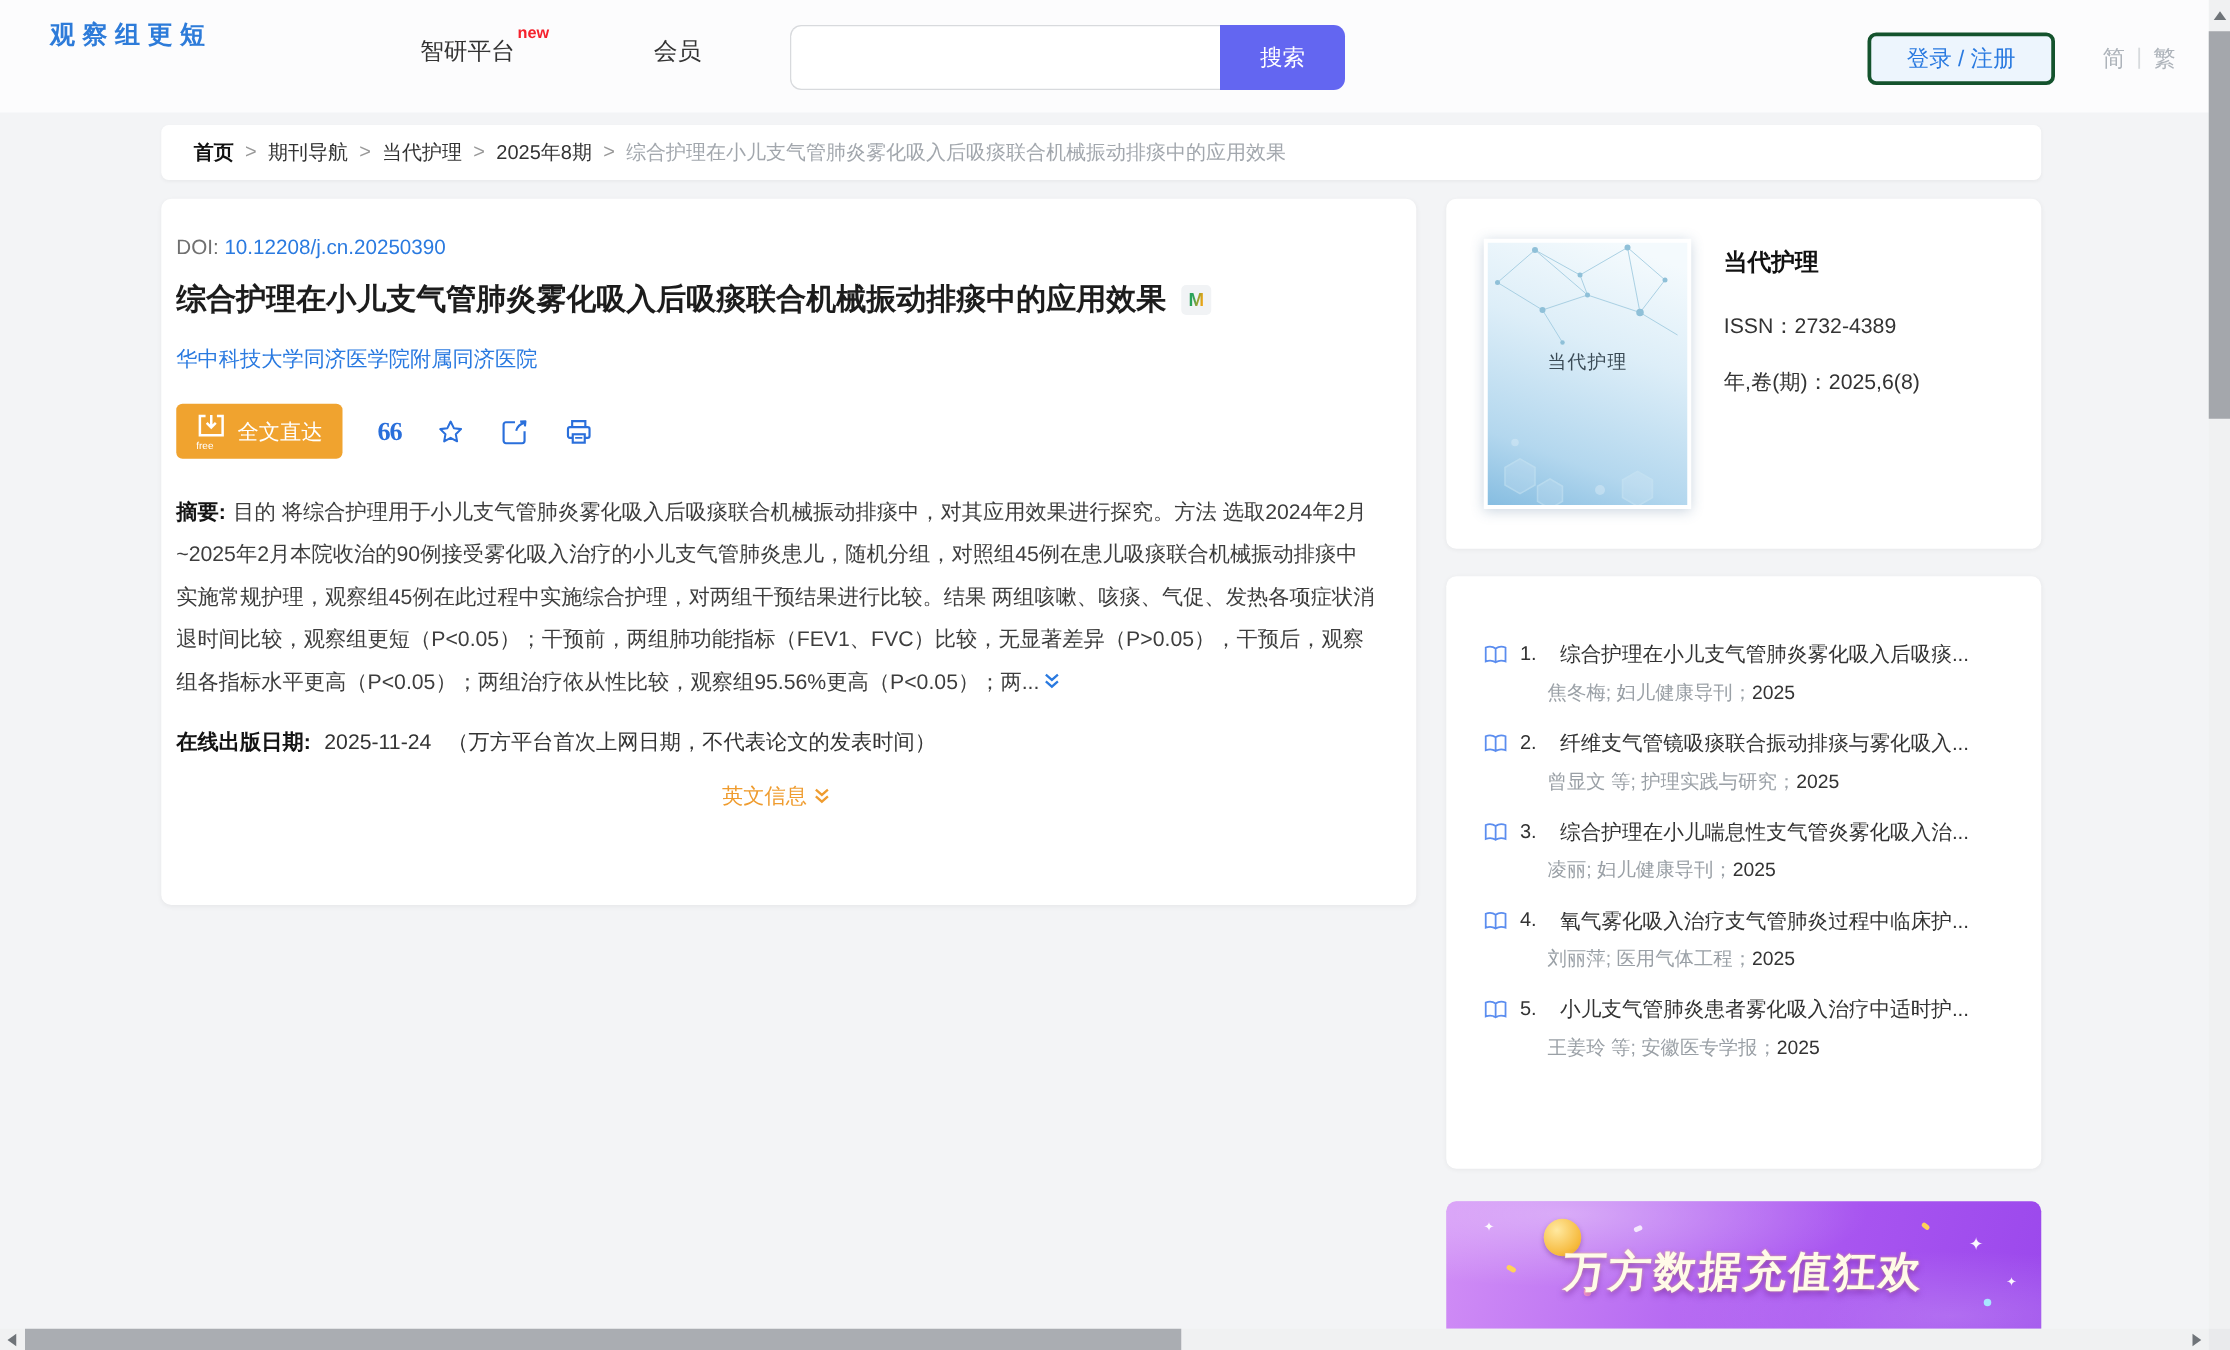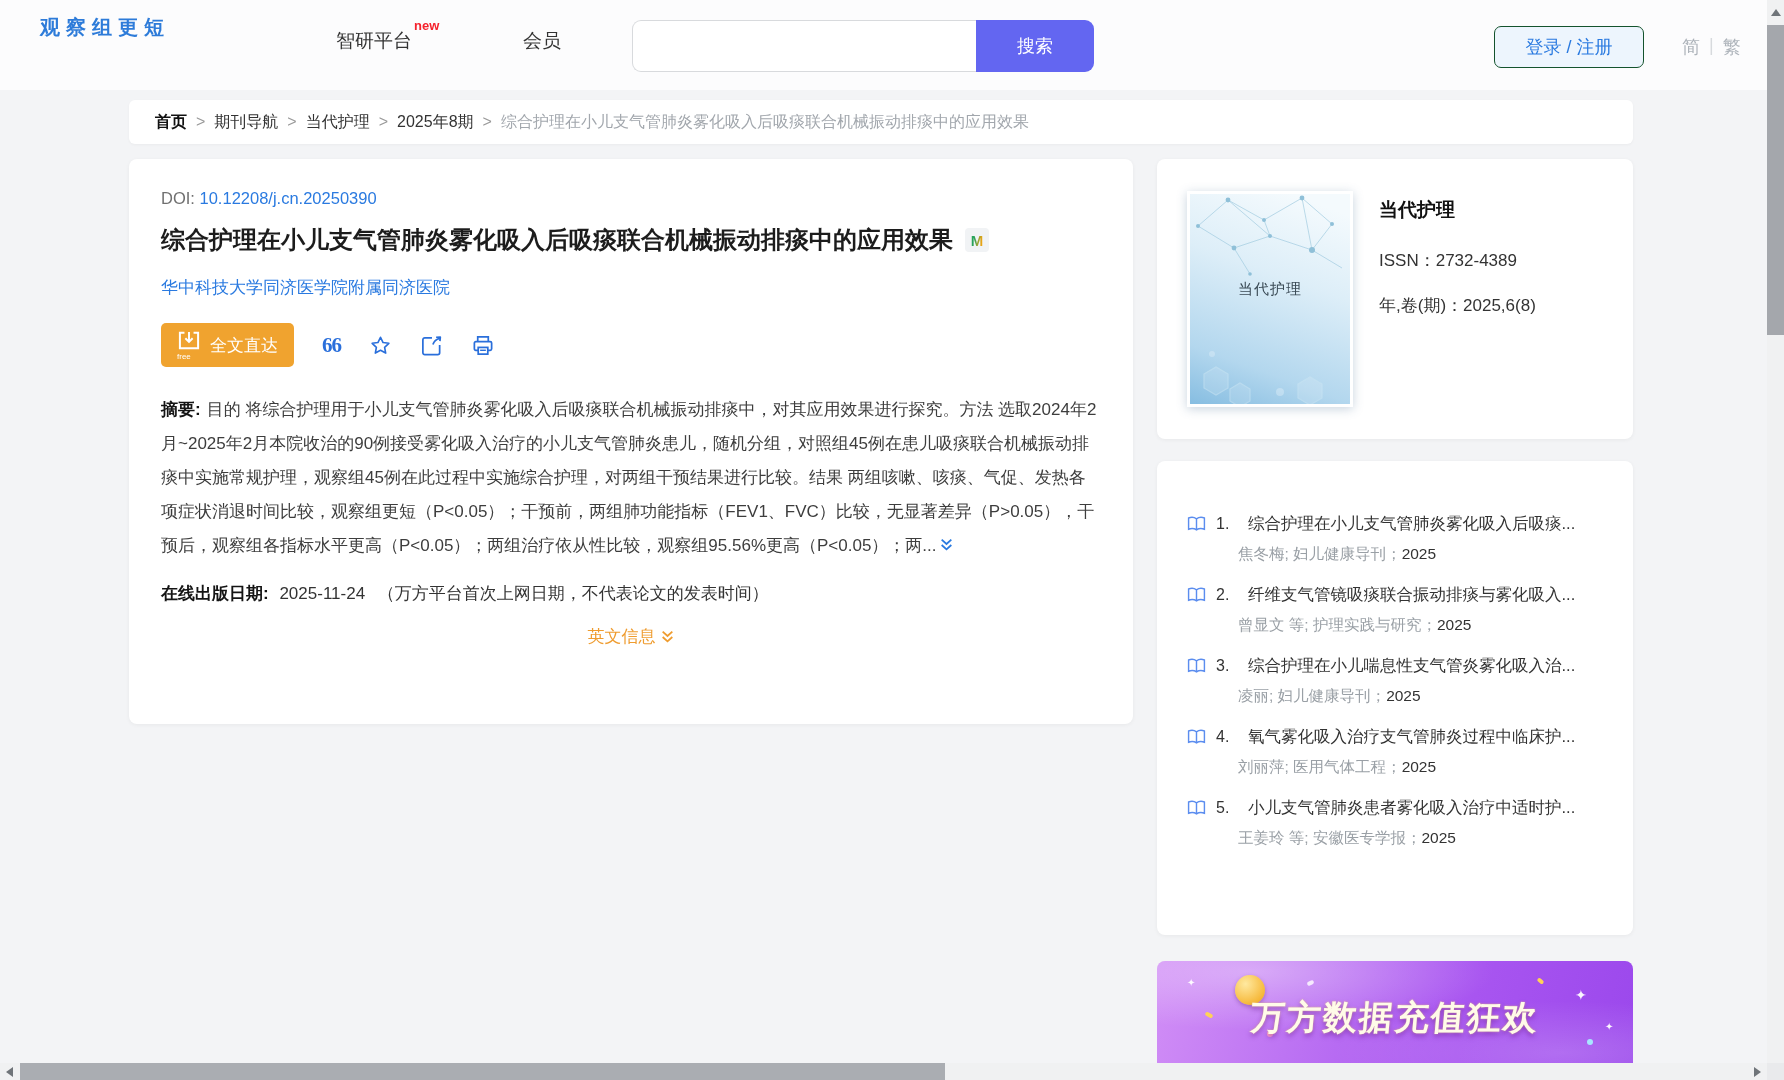--- a/index.html
+++ b/index.html
@@ -15,35 +15,35 @@
   .logo-texts { margin-left:10px; }
   .brand-cn { font-size:27px; font-weight:900; color:#153e7e; letter-spacing:2px; line-height:30px; }
   .brand-en { font-size:11px; font-weight:bold; color:#8b949c; letter-spacing:3.5px; margin-top:1px; }
   .tagline { font-size:20px; color:#2d7bd9; letter-spacing:6px; margin-top:6px; font-weight:600; }
   .nav-item { position:absolute; top:28px; font-size:19px; color:#333; cursor:pointer; }
   .nav-zhiyan { left:336px; }
   .nav-member { left:523px; }
   .new-badge { position:relative; top:-10px; font-size:13px; color:#f5222d; font-weight:bold; margin-left:2px; }
   .searchbar { position:absolute; left:632px; top:20px; display:flex; height:52px; }
   .search-input { width:344px; height:52px; border:1px solid #d8dadd; border-right:none; border-radius:9px 0 0 9px; background:#fff; padding:0 14px; font-size:16px; outline:none; }
-  .search-btn { width:118px; height:52px; border:none; background:#6366f1; color:#fff; font-size:18px; border-radius:0 9px 9px 0; cursor:pointer; font-family:Liberation Mono, monospace; }
-  .login-btn { position:absolute; left:1494px; top:26px; width:150px; height:42px; background:#edf5fd; border:1px solid #14532d; border-radius:7px; color:#2a7ae0; font-size:18px; cursor:pointer; font-family:inherit; }
+  .search-btn { width:100px; height:52px; border:none; background:#6366f1; color:#fff; font-size:18px; border-radius:0 9px 9px 0; cursor:pointer; font-family:Liberation Mono, monospace; }
+  .login-btn { position:absolute; left:1494px; top:26px; width:150px; height:42px; background:#edf5fd; border:3px solid #14532d; border-radius:7px; color:#2a7ae0; font-size:18px; cursor:pointer; font-family:inherit; }
   .lang { position:absolute; left:1682px; top:35px; font-size:18px; color:#adb3ba; display:flex; gap:9px; }
   .lang span { cursor:pointer; }
   .lang .divider { color:#d7dadd; cursor:default; }
 
   
   .breadcrumb { position:absolute; left:129px; top:100px; width:1504px; height:44px; background:#fff; border-radius:6px; display:flex; align-items:center; padding:0 26px; font-size:16px; white-space:nowrap; box-shadow:0 1px 3px rgba(0,0,0,0.04); }
   .bc-sep { color:#999; margin:0 9px; }
   .bc-link { color:#333; cursor:pointer; }
   .bc-home { color:#111; font-weight:bold; cursor:pointer; }
   .bc-current { color:#a2a7ad; overflow:hidden; text-overflow:ellipsis; }
 
   
-  .article-card { position:absolute; left:129px; top:159px; width:1004px; height:565px; background:#fff; border-radius:8px; padding:30px 32px 0 32px; box-shadow:0 1px 4px rgba(0,0,0,0.05); }
+  .article-card { position:absolute; left:129px; top:159px; width:1004px; height:565px; background:#fff; border-radius:8px; padding:30px 32px 0 12px; box-shadow:0 1px 4px rgba(0,0,0,0.05); }
   .doi-row { font-size:16.5px; color:#707070; }
   .doi-link { color:#2a7ae0; cursor:pointer; }
   .title-row { display:flex; align-items:center; margin-top:16px; gap:12px; }
   .article-title { font-size:24px; font-weight:bold; color:#1c1c1c; line-height:32px; }
   .m-badge { flex:none; width:24px; height:24px; border-radius:4px; background:#f1f3f5; display:flex; align-items:center; justify-content:center; font-size:15px; font-weight:900; background-image:none; }
   .m-badge b { background:linear-gradient(100deg,#2aa35a 30%,#e8a416 80%); -webkit-background-clip:text; background-clip:text; color:transparent; }
   .author-row { margin-top:16px; font-size:17px; color:#2a7ae0; }
   .author-row span { cursor:pointer; }
   .affil-row { margin-top:20px; font-size:17px; color:#2a7ae0; }
   .affil-row span { cursor:pointer; }

